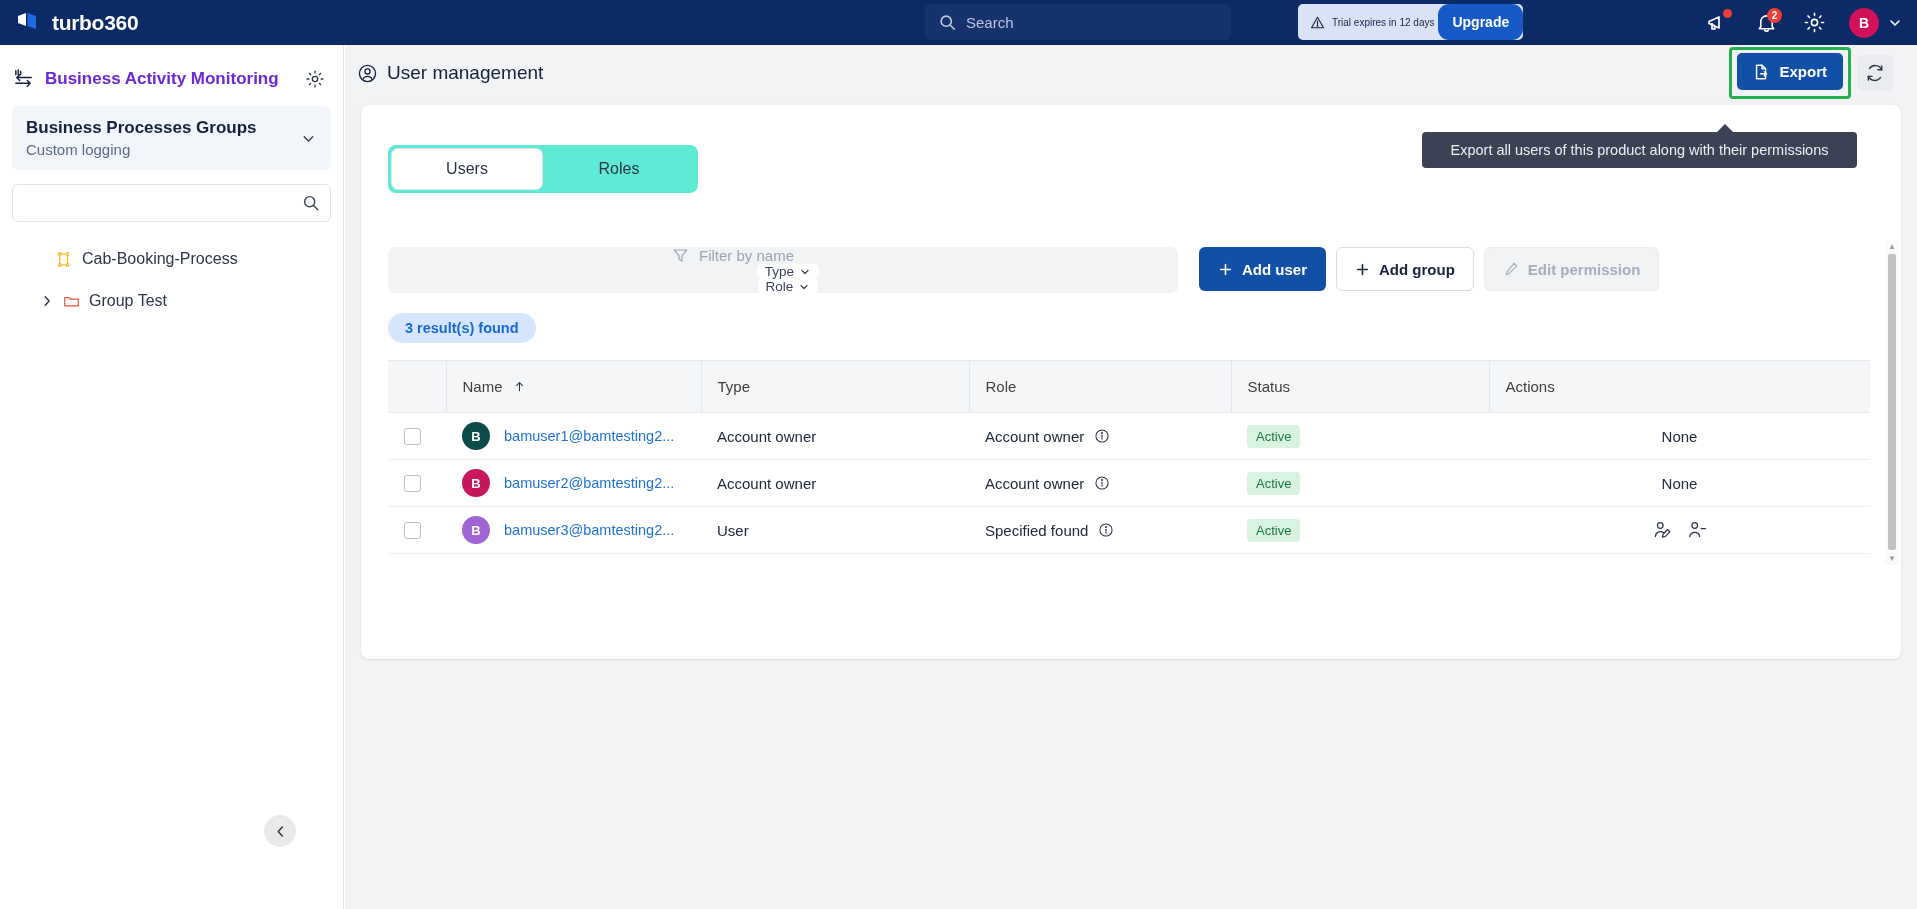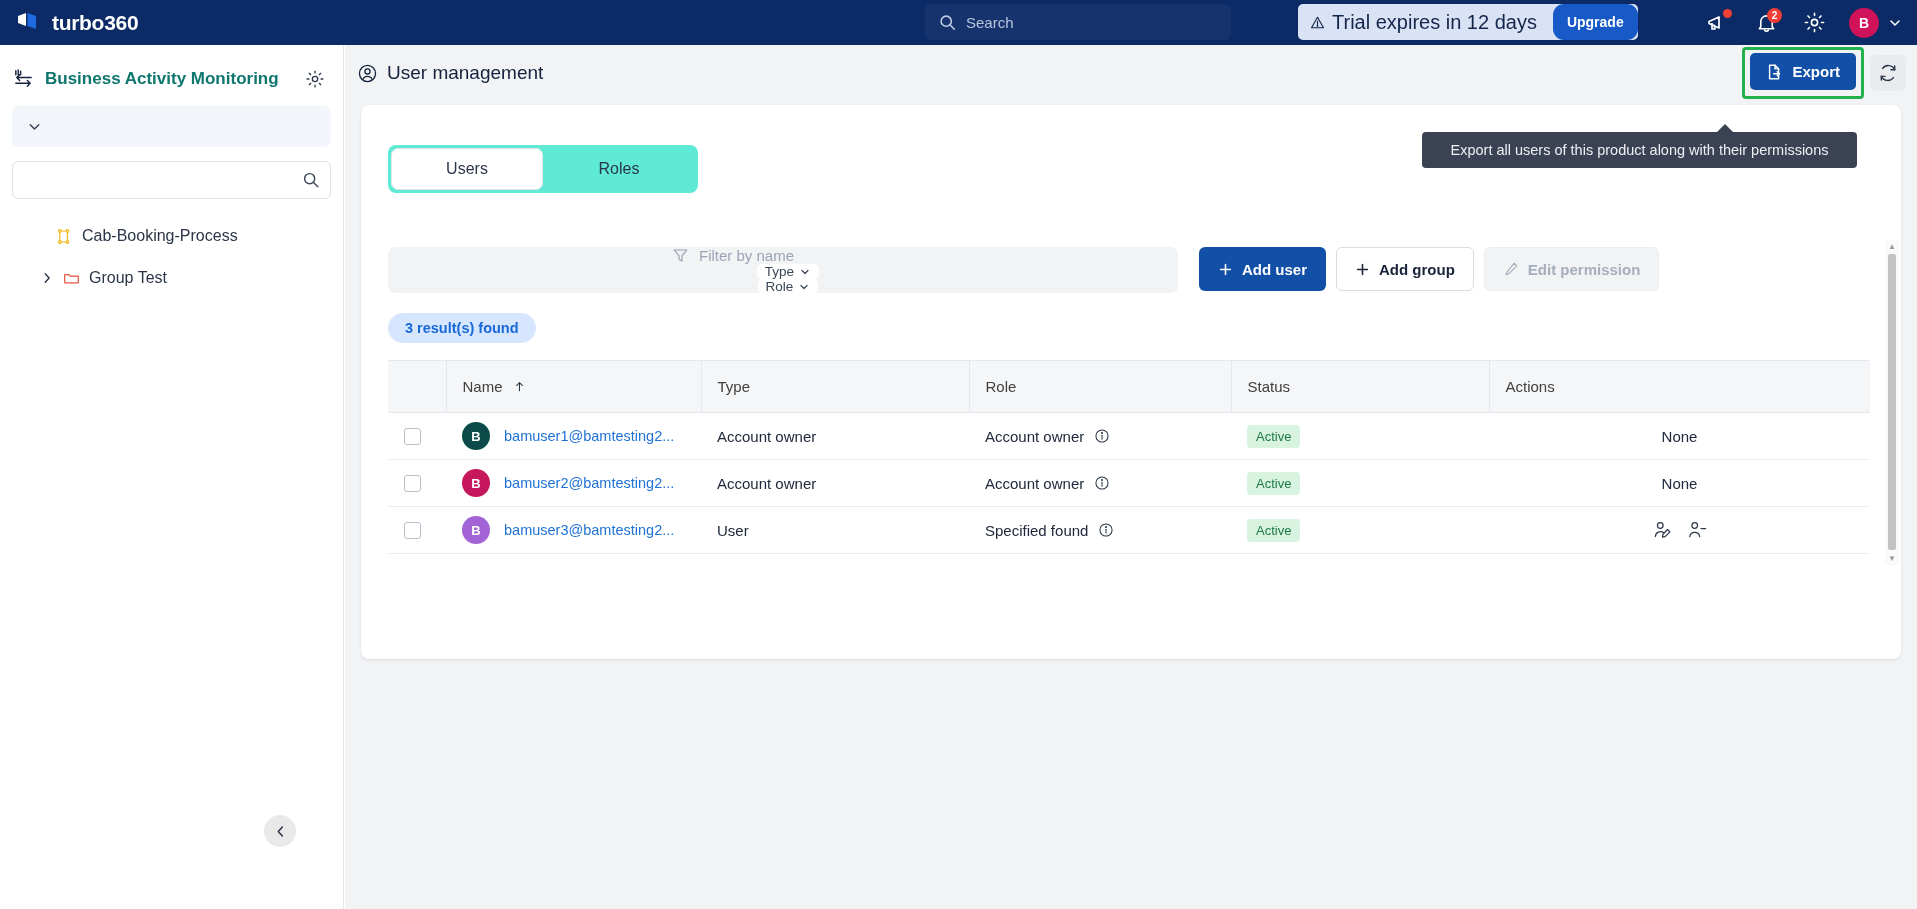--- a/index.html
+++ b/index.html
@@ -27,21 +27,21 @@
     background: #16336e; border-radius: 6px;
     display: flex; align-items: center; gap: 10px; padding: 0 14px;
   }
   .search-box .ph { color: #b9c5dd; font-size: 15px; }
 
   .trial-wrap {
     position: absolute; left: 1298px; top: 4px; height: 36px;
     background: #d9e3f5; border-radius: 5px;
     display: flex; align-items: center; padding-left: 12px;
   }
-  .trial-text { color: #13264a; font-size: 20px; padding-right: 16px; display:flex; align-items:center; gap:7px;}
+  .trial-text { color: #13264a; font-size: 10px; padding-right: 4px; display:flex; align-items:center; gap:7px;}
   .upgrade-btn {
     background: #1659c7; color: #fff; font-size: 14px; font-weight: 600;
     height: 36px; padding: 0 14px; border-radius: 11px;
     display: flex; align-items: center; border: none; cursor: pointer;
     font-family: "Liberation Sans", sans-serif;
   }
 
   .topicons { position: absolute; right: 14px; top: 0; height: 45px; display: flex; align-items: center; gap: 22px; }
   .ticon { position: relative; width: 26px; height: 26px; display: flex; align-items: center; justify-content: center; cursor: pointer; }
   .dot-badge {
@@ -56,21 +56,21 @@
   }
 
   
   .sidebar {
     position: absolute; left: 0; top: 45px; width: 344px; height: 864px;
     background: #ffffff; border-right: 1px solid #e2e5ea;
   }
   .sb-title-row {
     display: flex; align-items: center; padding: 22px 18px 12px 12px; gap: 10px;
   }
-  .sb-title { font-size: 17px; font-weight: 700; color: #0f766e; flex: 1; }
+  .sb-title { font-size: 17px; font-weight: 700; color: #6d28d9; flex: 1; }
   .sb-card {
     margin: 4px 12px 0 12px; background: #f2f5f9; border-radius: 7px;
     padding: 12px 14px; display: flex; align-items: center; cursor: pointer;
   }
   .sb-card-main { flex: 1; }
   .sb-card-t1 { font-size: 17px; font-weight: 600; color: #16213e; }
   .sb-card-t2 { font-size: 15px; color: #5d6b82; margin-top: 3px; }
   .sb-search {
     margin: 14px 12px 0 12px; height: 38px; border: 1px solid #dfe3e9; border-radius: 6px;
     display: flex; align-items: center; padding: 0 10px; cursor: text;
@@ -89,21 +89,21 @@
     border-radius: 50%; background: #e9e9e9; display: flex; align-items: center;
     justify-content: center; cursor: pointer; z-index: 5;
   }
 
   
   .main {
     position: absolute; left: 345px; top: 45px; width: 1572px; height: 864px;
     background: #f2f3f5;
   }
   .page-head {
-    height: 56px; display: flex; align-items: center; padding: 0 11px 0 12px;
+    height: 56px; display: flex; align-items: center; padding: 0 24px 0 12px;
   }
   .page-title { font-size: 19px; color: #16213e; display: flex; align-items: center; gap: 9px; flex: 1; }
   .export-hl {
     border: 3px solid #22b14c; border-radius: 4px; padding: 3px 5px 6px 5px; margin-right: 6px;
   }
   .export-btn {
     background: #1250a8; color: #fff; border: none; border-radius: 5px;
     height: 37px; padding: 0 16px; font-size: 15px; font-weight: 700; cursor: pointer;
     display: flex; align-items: center; gap: 8px; font-family: "Liberation Sans", sans-serif;
   }
@@ -282,20 +282,24 @@
     <span class="sb-title">Business Activity Monitoring</span>
     <span class="ico">
       <svg width="20" height="20" viewBox="0 0 24 24" fill="none" stroke="#2b3648" stroke-width="1.6">
         <circle cx="12" cy="12" r="3.2"></circle>
         <path d="M12 2.5v2.2M12 19.3v2.2M2.5 12h2.2M19.3 12h2.2M5.2 5.2l1.6 1.6M17.2 17.2l1.6 1.6M18.8 5.2l-1.6 1.6M6.8 17.2l-1.6 1.6" stroke-linecap="round"></path>
       </svg>
     </span>
   </div>
 
   <div class="sb-card">
+    <div class="sb-card-main">
+      <div class="sb-card-t1">Business Processes Groups</div>
+      <div class="sb-card-t2">Custom logging</div>
+    </div>
     <span class="ico">
       <svg width="17" height="17" viewBox="0 0 20 20" fill="none" stroke="#3b4558" stroke-width="1.7" stroke-linecap="round" stroke-linejoin="round">
           <path d="M5 8 L10 13 L15 8"></path>
         </svg>
     </span>
   </div>
 
   <div class="sb-search">
     <input placeholder="" style="">
     <span class="ico">

